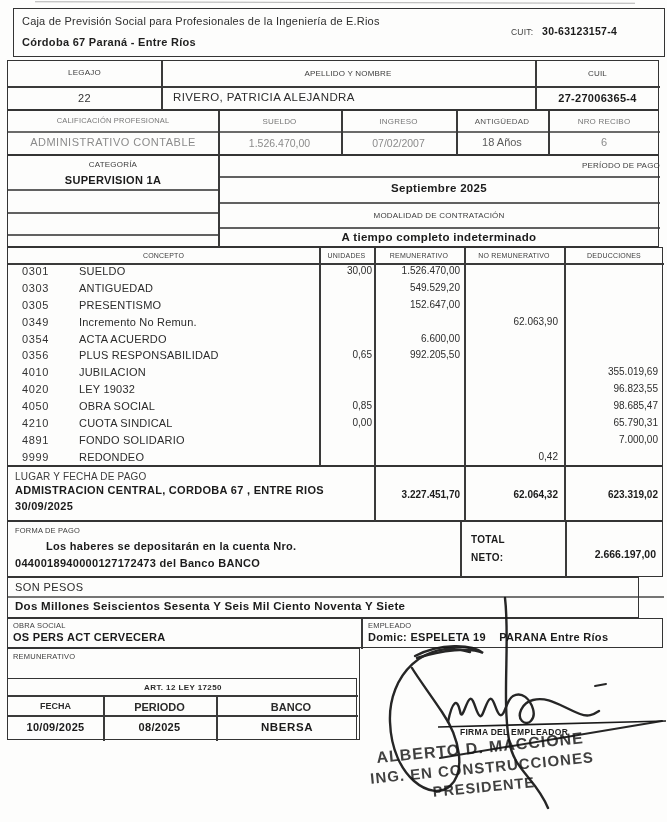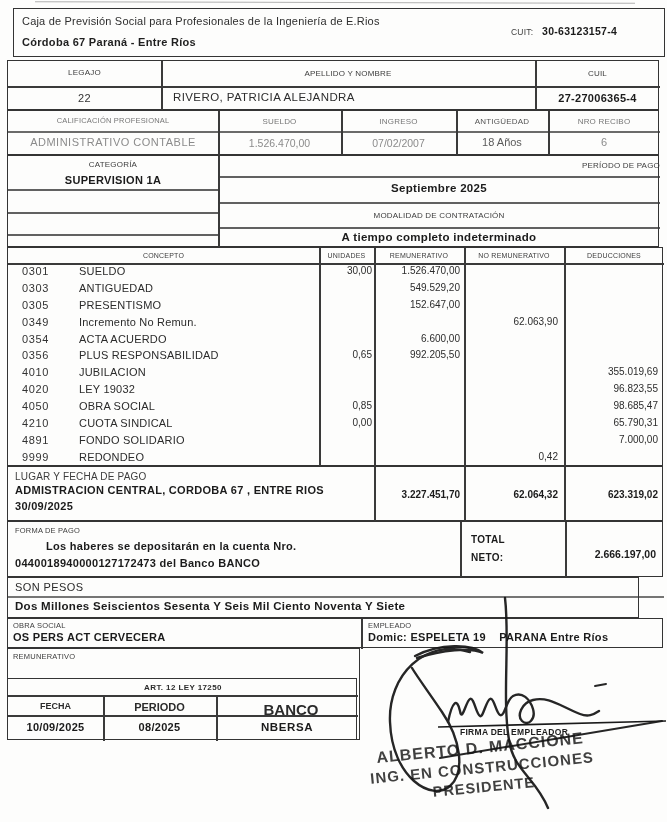--- a/index.html
+++ b/index.html
@@ -256,21 +256,21 @@
     <div class="lbl" style="left:5px;top:3px;font-size:7.5px;">REMUNERATIVO</div>
   </div>
 
   <div class="box" style="left:7px;top:678px;width:350px;height:62px;">
     <div class="abs ctr" style="left:0;top:4px;width:350px;font-size:8px;font-weight:bold;color:#2b2b2b;letter-spacing:.4px;">ART. 12 LEY 17250</div>
     <div class="hline" style="left:0;top:16px;width:350px;"></div>
     <div class="vline" style="left:95px;top:16px;height:46px;"></div>
     <div class="vline" style="left:208px;top:16px;height:46px;"></div>
     <div class="abs ctr" style="left:0;top:22px;width:95px;font-size:9px;font-weight:bold;color:#2b2b2b;">FECHA</div>
     <div class="abs ctr" style="left:95px;top:22px;width:113px;font-size:11px;font-weight:bold;color:#2b2b2b;">PERIODO</div>
-    <div class="abs ctr" style="left:208px;top:22px;width:150px;font-size:15px;font-weight:bold;color:#2b2b2b;">BANCO</div>
+    <div class="abs ctr" style="left:208px;top:22px;width:150px;font-size:11px;font-weight:bold;color:#2b2b2b;">BANCO</div>
     <div class="hline" style="left:0;top:36px;width:350px;"></div>
     <div class="val ctr" style="left:0;top:42px;width:95px;">10/09/2025</div>
     <div class="val ctr" style="left:95px;top:42px;width:113px;">08/2025</div>
     <div class="val ctr" style="left:208px;top:42px;width:142px;font-size:11.5px;letter-spacing:.6px;">NBERSA</div>
   </div>
 
   <div class="stamp">
     <div style="font-size:16px;">ALBERTO D. MACCIONE</div>
     <div style="font-size:15px;margin-top:2px;">ING. EN CONSTRUCCIONES</div>
     <div style="font-size:14.5px;margin-top:3px;">PRESIDENTE</div>

